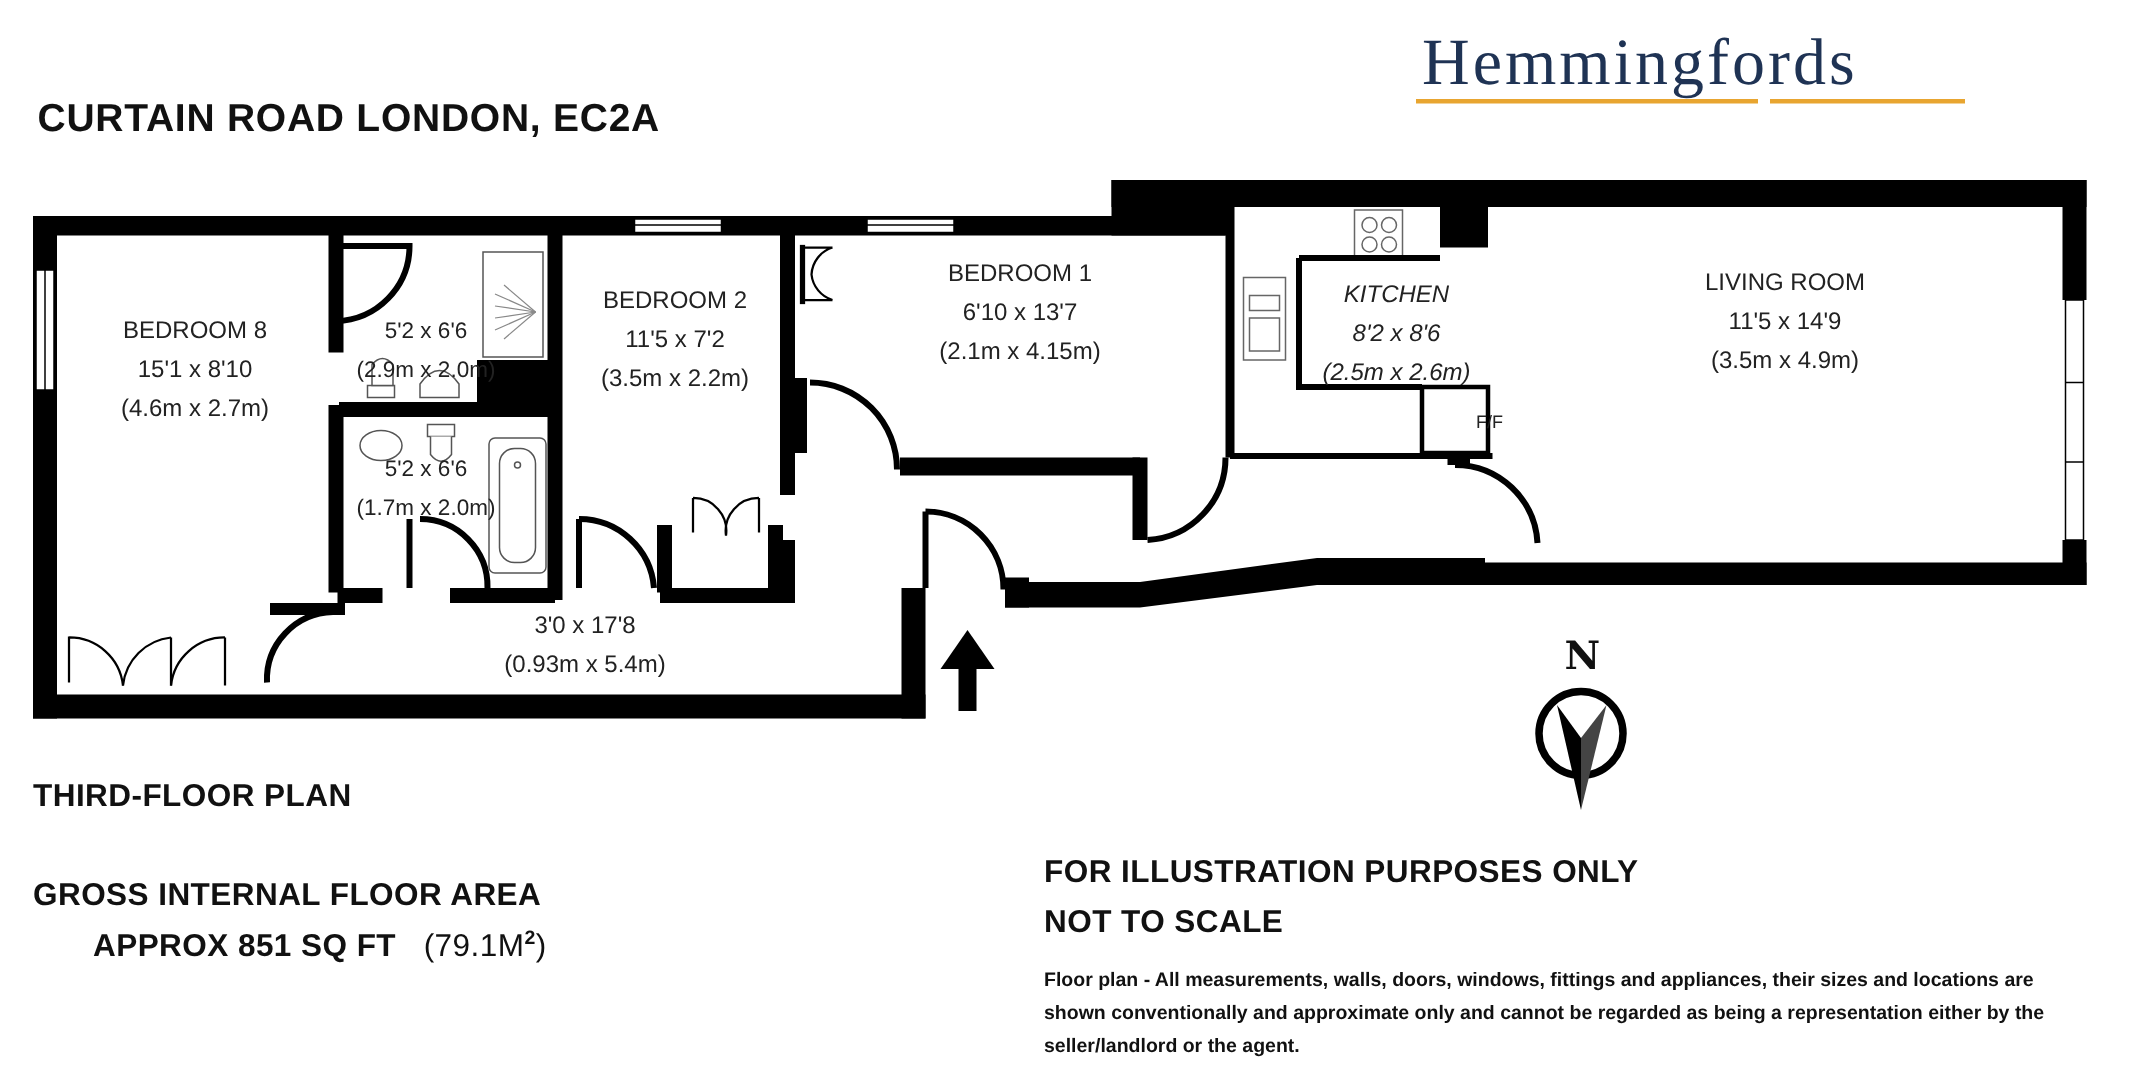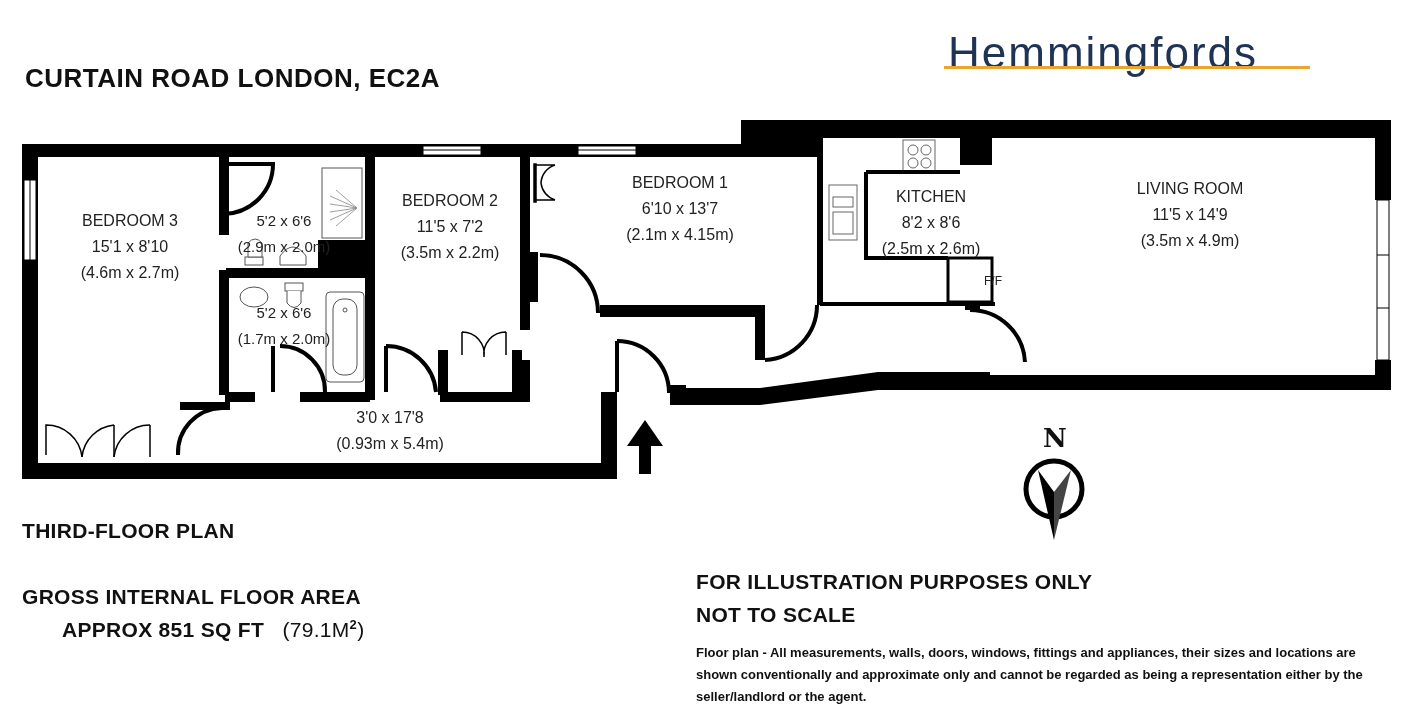--- a/index.html
+++ b/index.html
@@ -1,18 +1,18 @@
 <!DOCTYPE html>
 <html><head>
 <meta charset="utf-8">
 <style>
   html,body{margin:0;padding:0;background:#fff;}
   body{width:1422px;height:727px;position:relative;overflow:hidden;font-family:"Liberation Sans","DejaVu Sans",sans-serif;color:#111;}
   .abs{position:absolute;}
-  .logo{left:948px;top:28px;font-size:44px;letter-spacing:2px;color:#1f3354;font-family:Liberation Sans, sans-serif;}
+  .logo{left:948px;top:16px;font-size:44px;letter-spacing:2px;color:#1f3354;font-family:Liberation Serif, serif;}
   .logo-line{height:3px;background:#e8a530;}
   .address{left:25px;top:63px;font-size:26px;font-weight:bold;letter-spacing:0.5px;}
   svg.plan{position:absolute;left:0;top:0;}
   .room-label{position:absolute;text-align:center;font-size:16px;line-height:26px;color:#222;white-space:nowrap;}
   .info{font-size:21px;font-weight:bold;letter-spacing:0.3px;}
   .disc{font-size:13px;font-weight:bold;line-height:22px;left:696px;top:642px;width:680px;}
   .compass-n{left:1043px;top:423px;font-size:26px;font-weight:bold;font-family:"DejaVu Serif","Liberation Serif",serif;}
 </style>
 </head>
 <body>
@@ -160,21 +160,21 @@
   </g>
 
   <g>
     <circle cx="1054" cy="489" r="28" fill="none" stroke="#000" stroke-width="5"></circle>
     <polygon points="1038,470 1054,492 1054,540" fill="#000"></polygon>
     <polygon points="1071,470 1054,492 1054,540" fill="#444"></polygon>
   </g>
 </svg>
 
 <div class="room-label" style="left:60px;top:208px;width:140px;">
-  <div>BEDROOM 3</div>
+  <div>BEDROOM 8</div>
   <div>15'1 x 8'10</div>
   <div>(4.6m x 2.7m)</div>
 </div>
 <div class="room-label" style="left:224px;top:208px;width:120px;font-size:15px;">
   <div>5'2 x 6'6</div>
   <div>(2.9m x 2.0m)</div>
 </div>
 <div class="room-label" style="left:224px;top:300px;width:120px;font-size:15px;">
   <div>5'2 x 6'6</div>
   <div>(1.7m x 2.0m)</div>
@@ -182,21 +182,21 @@
 <div class="room-label" style="left:380px;top:188px;width:140px;">
   <div>BEDROOM 2</div>
   <div>11'5 x 7'2</div>
   <div>(3.5m x 2.2m)</div>
 </div>
 <div class="room-label" style="left:605px;top:170px;width:150px;">
   <div>BEDROOM 1</div>
   <div>6'10 x 13'7</div>
   <div>(2.1m x 4.15m)</div>
 </div>
-<div class="room-label" style="left:866px;top:184px;width:130px;">
+<div class="room-label" style="left:866px;top:184px;width:130px;font-style:italic;">
   <div>KITCHEN</div>
   <div>8'2 x 8'6</div>
   <div>(2.5m x 2.6m)</div>
 </div>
 <div class="room-label" style="left:948px;top:268px;width:44px;font-size:12px;padding-left:23px;">F/F</div>
 <div class="room-label" style="left:1110px;top:176px;width:160px;">
   <div>LIVING ROOM</div>
   <div>11'5 x 14'9</div>
   <div>(3.5m x 4.9m)</div>
 </div>

